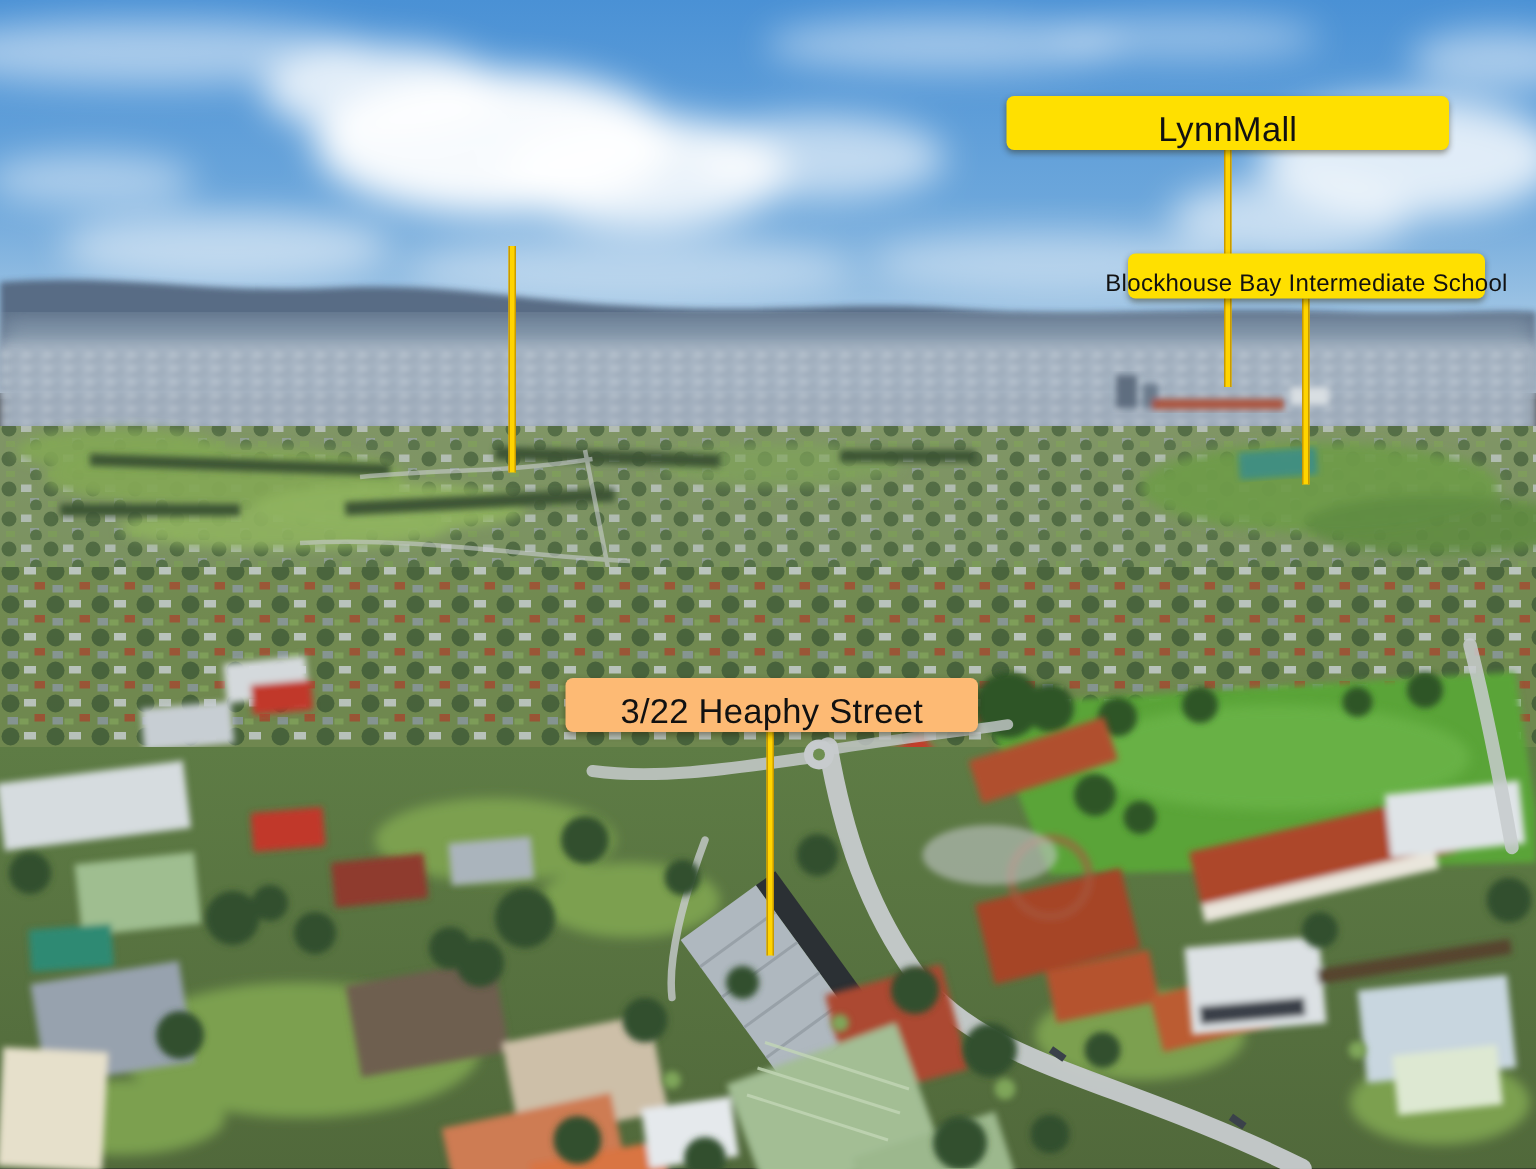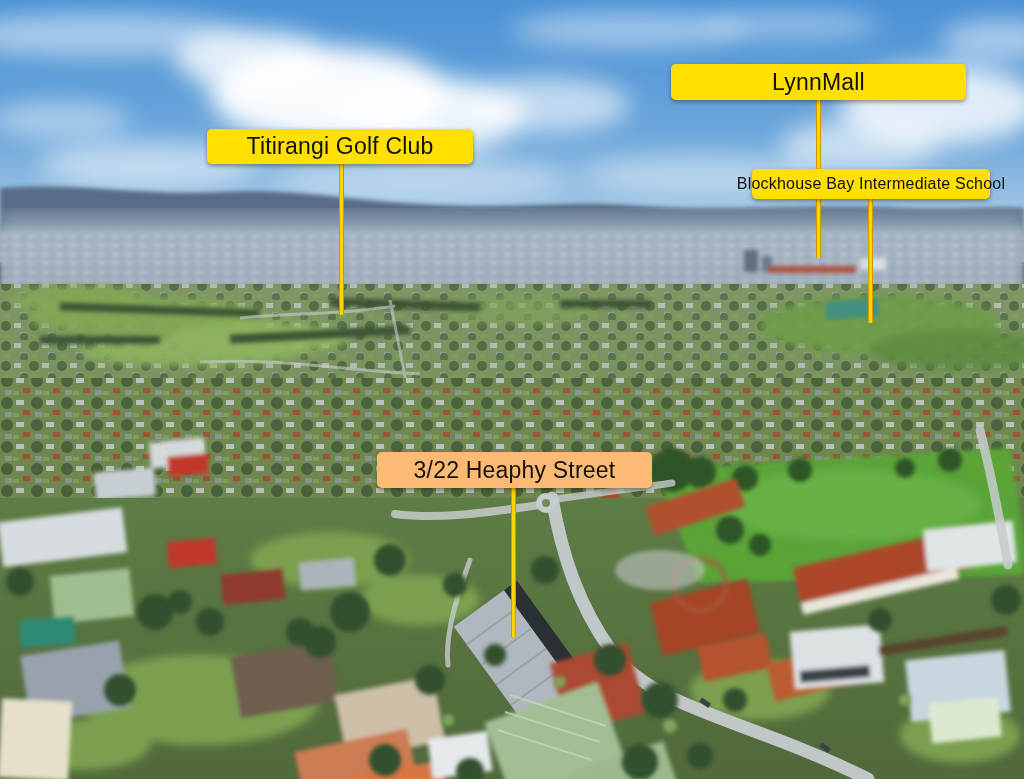--- a/index.html
+++ b/index.html
@@ -9,21 +9,21 @@
   }
   .scene > svg{position:absolute;left:0;top:0;z-index:1;}
   #lines-layer,#labels-layer{position:absolute;left:0;top:0;width:100%;height:100%;pointer-events:none;}
   #lines-layer{z-index:5;}
   #labels-layer{z-index:6;}
   .pointer-line{
     position:absolute;width:5px;box-sizing:border-box;
     border-left:1px solid #C99A00;border-right:1px solid #C99A00;
   }
   .callout{
-    position:absolute;display:flex;align-items:center;justify-content:center;
+    position:absolute;display:flex;align-items:flex-end;justify-content:center;
     border-radius:5px;white-space:nowrap;box-sizing:border-box;
     box-shadow:0 2px 4px rgba(40,30,0,.45);
     letter-spacing:.2px;color:#111;
   }
 </style>
 </head>
 <body>
 
 <div class="scene">
 
@@ -275,23 +275,20 @@
       <div class="pointer-line" style="left: 815.5px; top: 100px; height: 158px; background: rgb(255, 212, 0); border-left-color: rgb(201, 154, 0); border-right-color: rgb(201, 154, 0);"></div>
       <div class="pointer-line" style="left: 338.5px; top: 164px; height: 151px; background: rgb(255, 212, 0); border-left-color: rgb(201, 154, 0); border-right-color: rgb(201, 154, 0);"></div>
       <div class="pointer-line" style="left: 867.5px; top: 199px; height: 124px; background: rgb(255, 212, 0); border-left-color: rgb(201, 154, 0); border-right-color: rgb(201, 154, 0);"></div>
       <div class="pointer-line" style="left: 510.5px; top: 488px; height: 149px; background: rgb(255, 212, 0); border-left-color: rgb(201, 154, 0); border-right-color: rgb(201, 154, 0);"></div>
     </div>
 
   <div id="labels-layer">
       <div class="callout" style="left: 671px; top: 64px; width: 295px; height: 36px; font-size: 23px; background: rgb(255, 224, 0); color: rgb(17, 17, 17);">
         <span>LynnMall</span>
       </div>
-      <div class="callout" style="left: 207px; top: 129px; width: 266px; height: 35px; font-size: 23px; background: rgb(255, 224, 0); color: rgb(17, 17, 17);">
-        <span>Titirangi Golf Club</span>
-      </div>
       <div class="callout" style="left: 752px; top: 169px; width: 238px; height: 30px; font-size: 16px; background: rgb(255, 224, 0); color: rgb(17, 17, 17);">
         <span>Blockhouse Bay Intermediate School</span>
       </div>
       <div class="callout" style="left: 377px; top: 452px; width: 275px; height: 36px; font-size: 23px; background: #fdba74; color: rgb(17, 17, 17);">
         <span>3/22 Heaphy Street</span>
       </div>
     </div>
 </div>
 
 </body></html>

